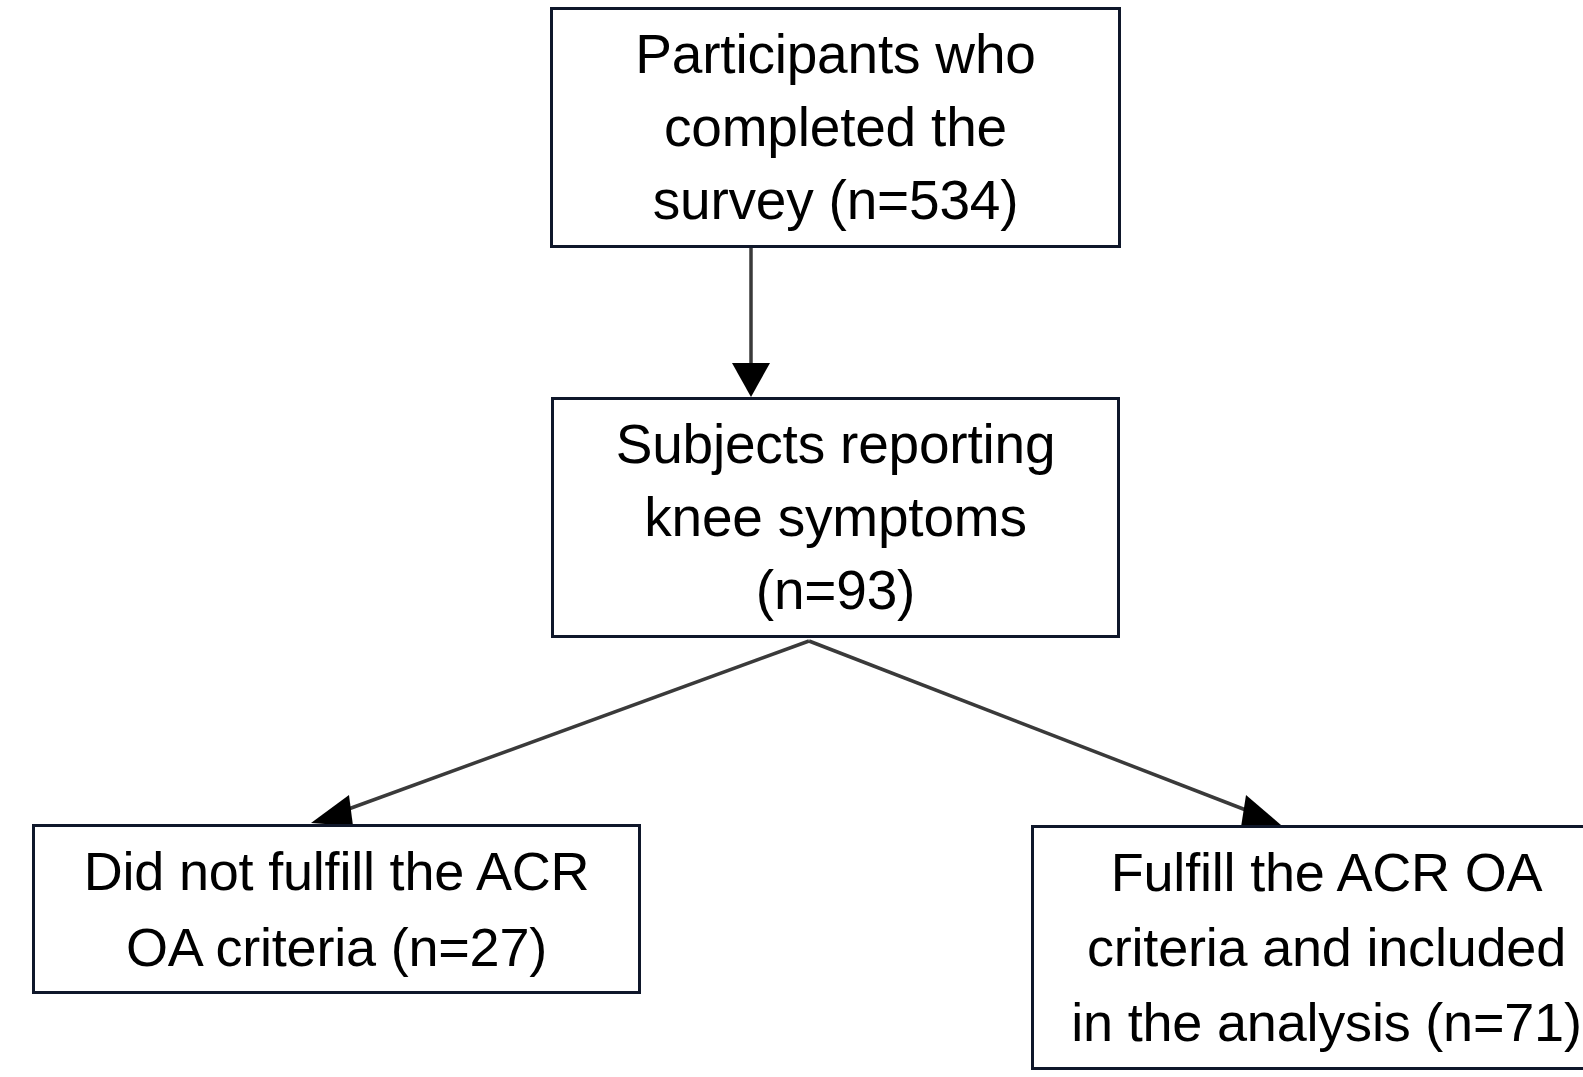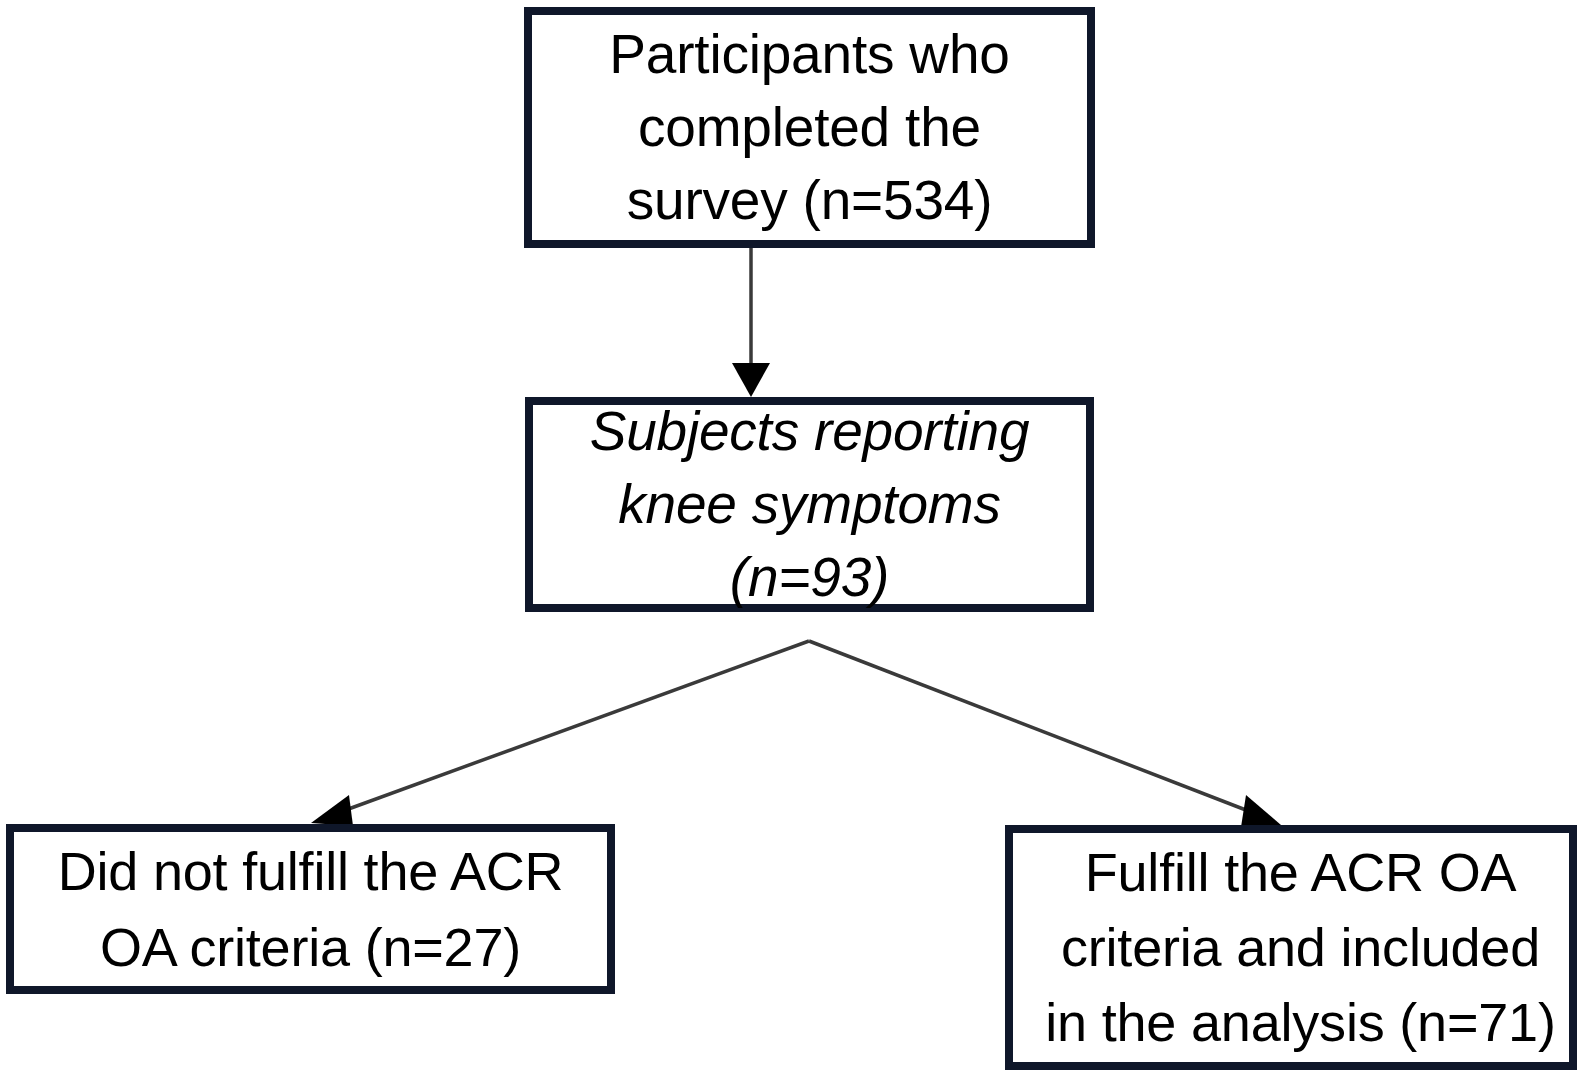--- a/index.html
+++ b/index.html
@@ -22,47 +22,48 @@
     position: absolute;
     left: 0;
     top: 0;
     width: 1583px;
     height: 1077px;
     pointer-events: none;
   }
   .node-box {
     position: absolute;
     box-sizing: border-box;
-    border: 8px solid #0f172a;
+    border: 3px solid #0f172a;
     background: #ffffff;
     display: flex;
     align-items: center;
     justify-content: center;
     text-align: center;
     z-index: 2;
+    margin-left: 26px;
   }
   .node-text {
     display: block;
     width: 100%;
     color: #000000;
     font-family: "Liberation Sans", sans-serif;
     font-weight: 400;
     font-size: 55px;
     line-height: 73px;
     letter-spacing: -0.2px;
     padding: 0 10px;
     box-sizing: border-box;
     white-space: pre-line;
   }
   
   #box-completed-survey {
     left: 524px;  top: 7px;   width: 571px; height: 241px;
   }
   #box-knee-symptoms {
-    left: 525px;  top: 397px; width: 569px; height: 215px; font-style: italic;
+    left: 525px;  top: 397px; width: 569px; height: 241px;
   }
   #box-not-fulfill {
     left: 6px;    top: 824px; width: 609px; height: 170px;
   }
   #box-fulfill {
     left: 1005px; top: 825px; width: 572px; height: 245px;
   }
   #box-not-fulfill .node-text {
     font-size: 54px;
     line-height: 76px;

